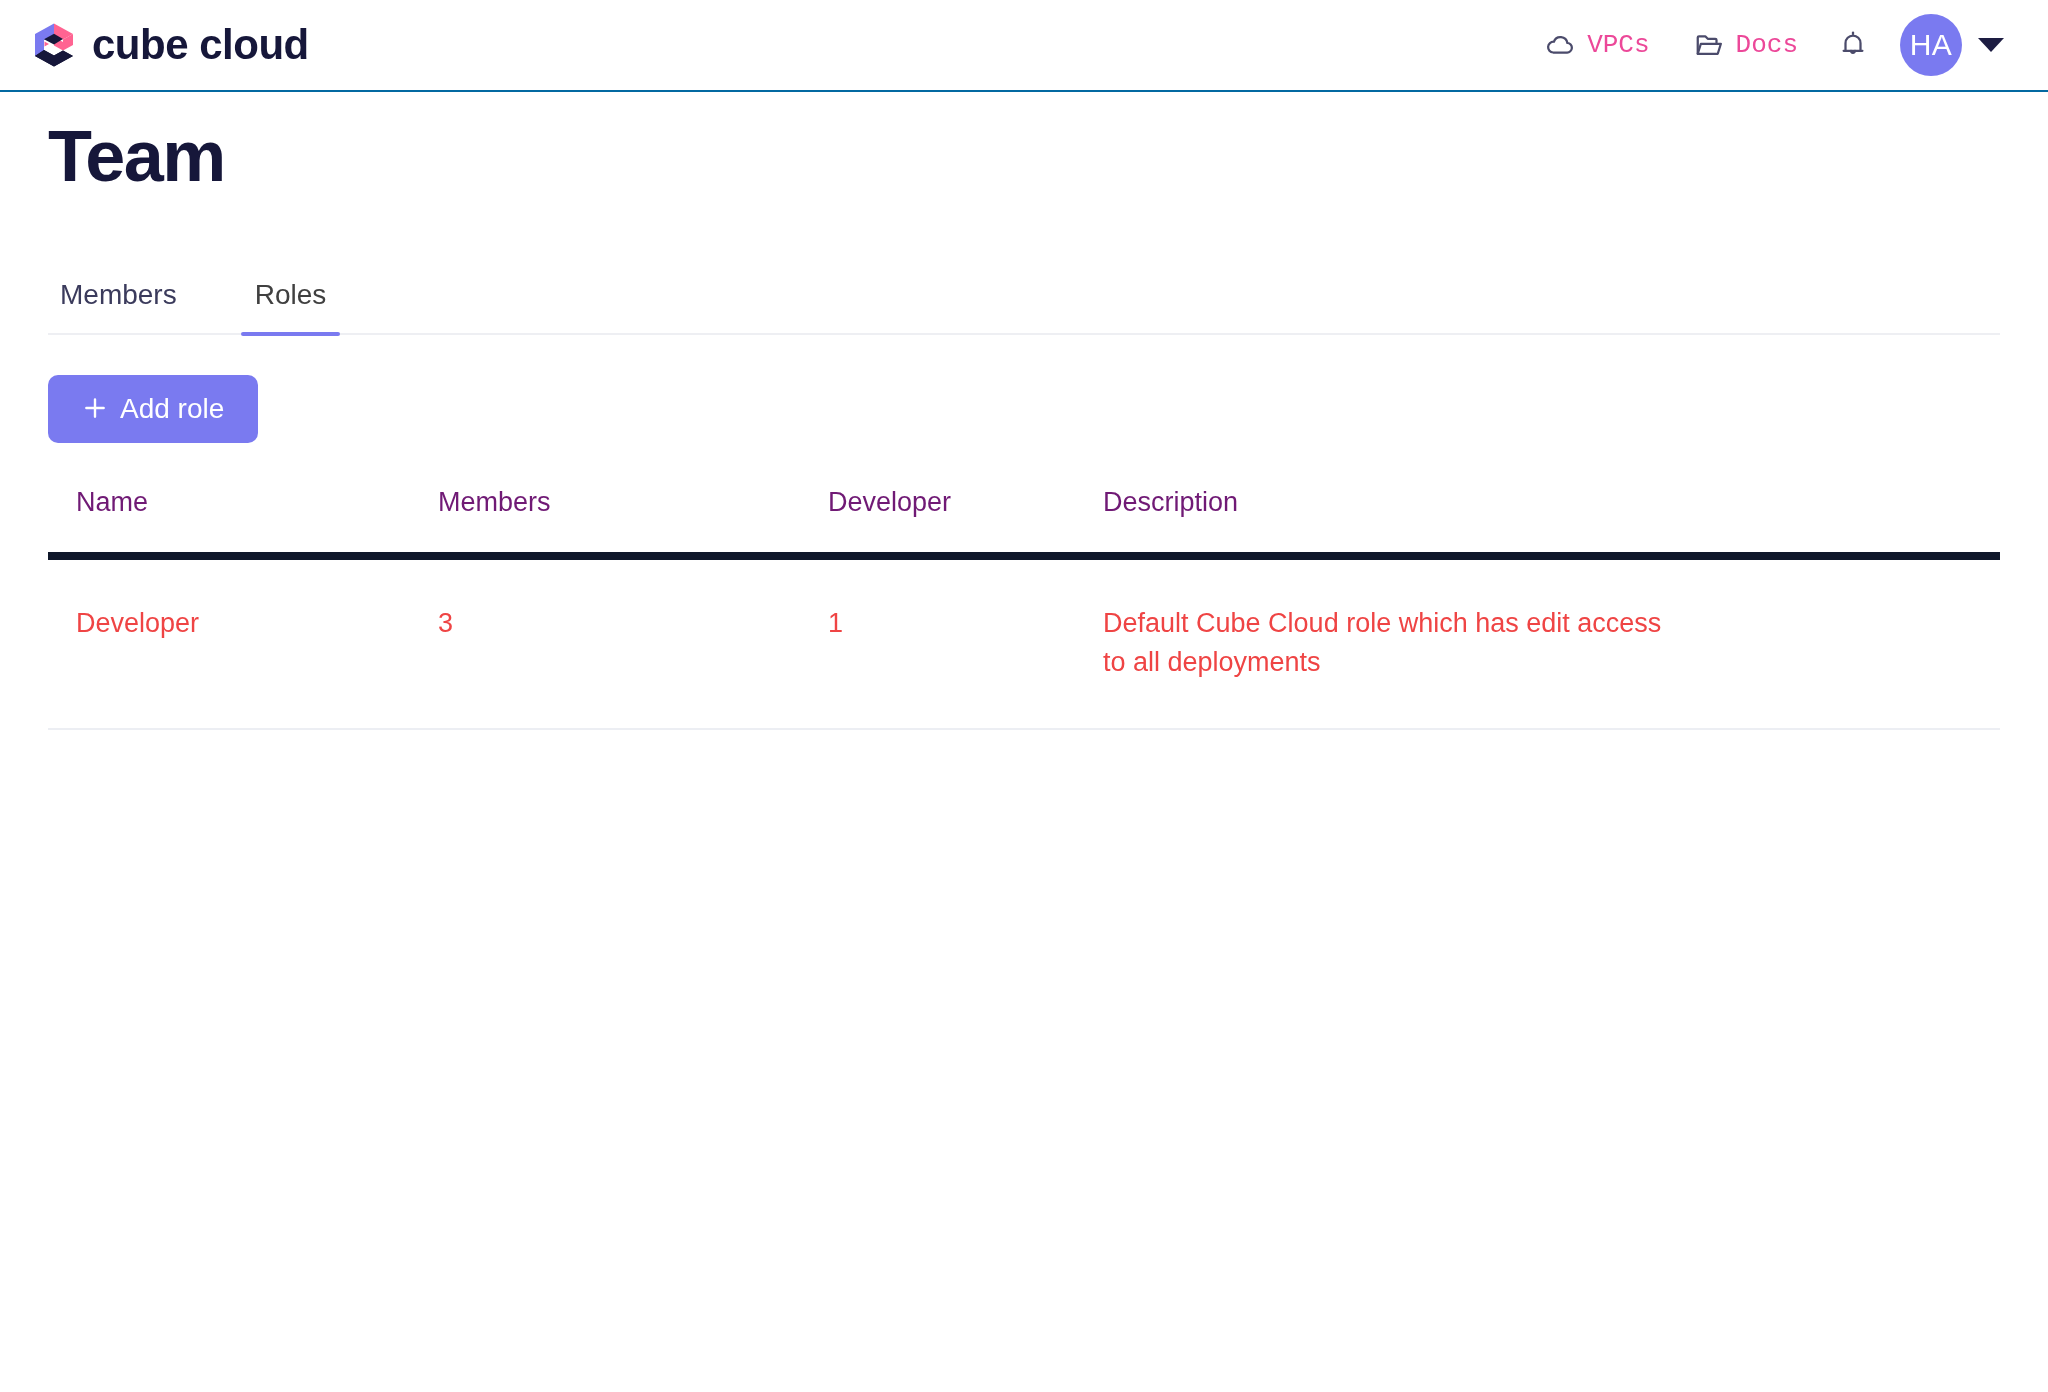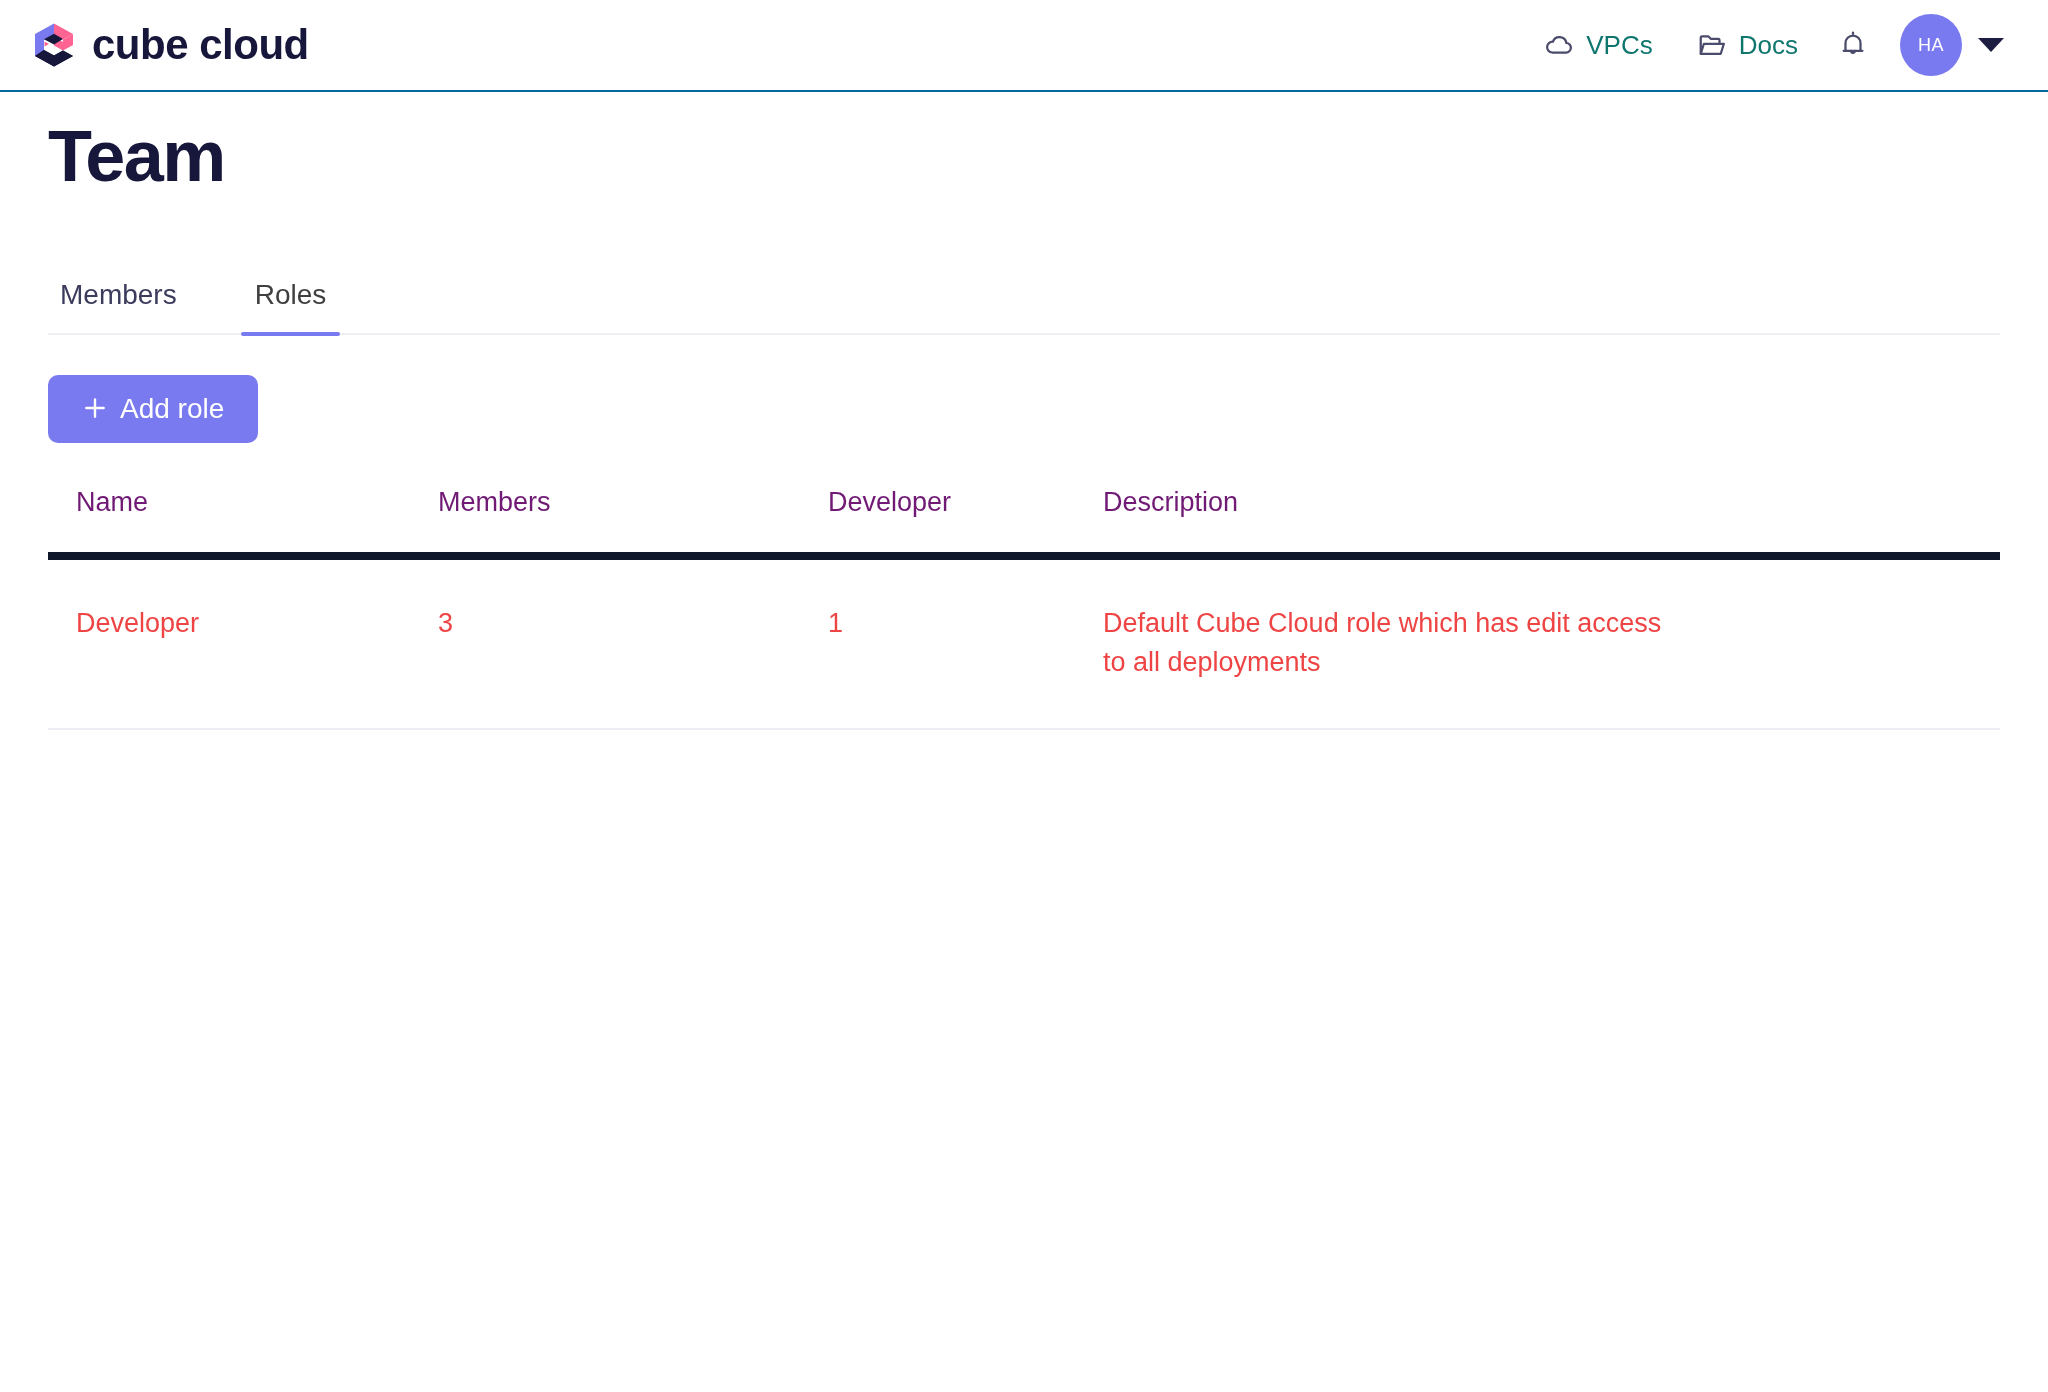--- a/index.html
+++ b/index.html
@@ -58,22 +58,23 @@
     gap: 12px;
     padding: 10px 22px;
     cursor: pointer;
     color: #4b4b6b;
     text-decoration: none;
   }
 
   .nav-item-label {
     font-size: 26px;
     font-weight: 500;
-    color: #0f766e;
+    color: #ec4899;
     white-space: nowrap;
+    font-family: Liberation Mono, monospace;
   }
 
   .nav-icon {
     display: block;
     width: 30px;
     height: 30px;
     flex: none;
   }
 
   .bell-btn {
@@ -94,21 +95,21 @@
 
   .avatar {
     width: 62px;
     height: 62px;
     border-radius: 50%;
     background: #7a7af0;
     color: #ffffff;
     display: flex;
     align-items: center;
     justify-content: center;
-    font-size: 18px;
+    font-size: 30px;
     font-weight: 500;
     letter-spacing: 0.5px;
     user-select: none;
   }
 
   .caret {
     width: 0;
     height: 0;
     border-left: 13px solid transparent;
     border-right: 13px solid transparent;

